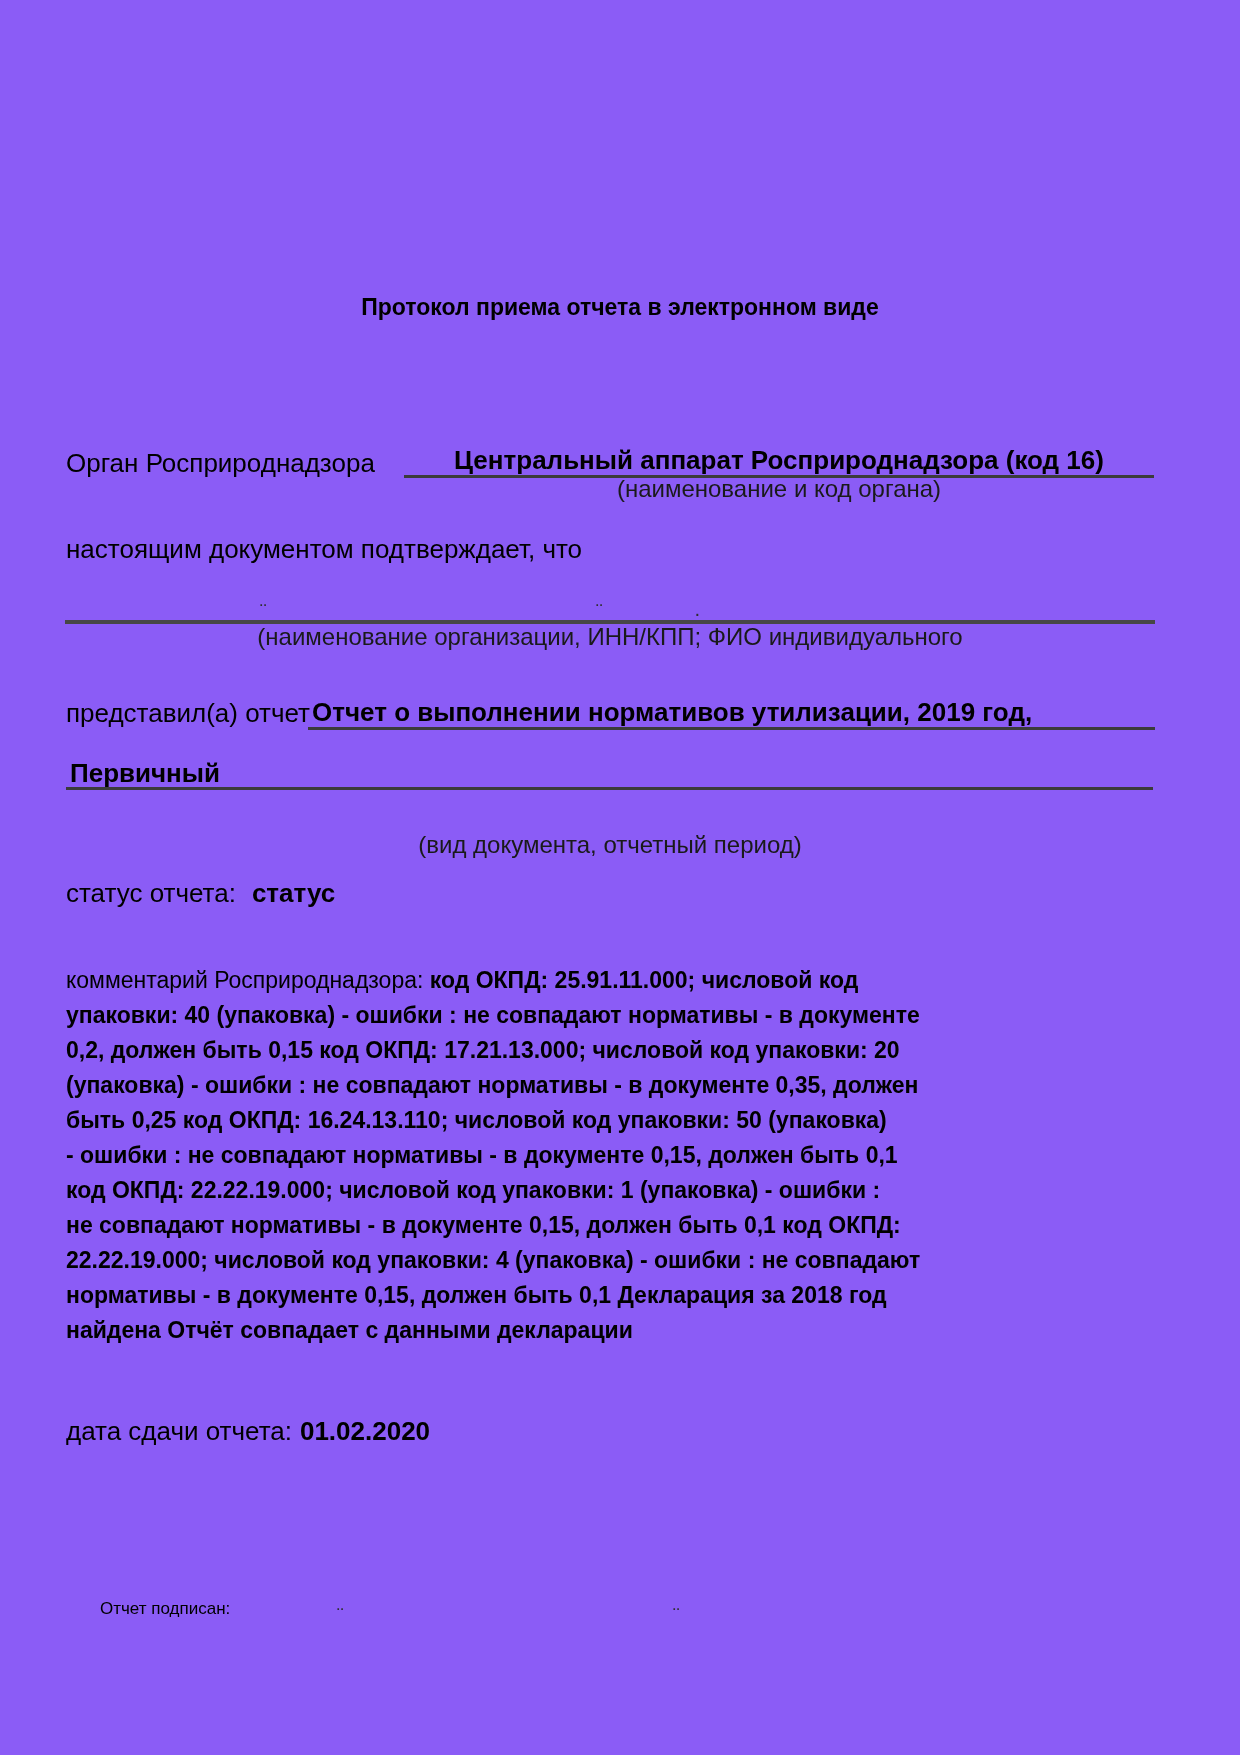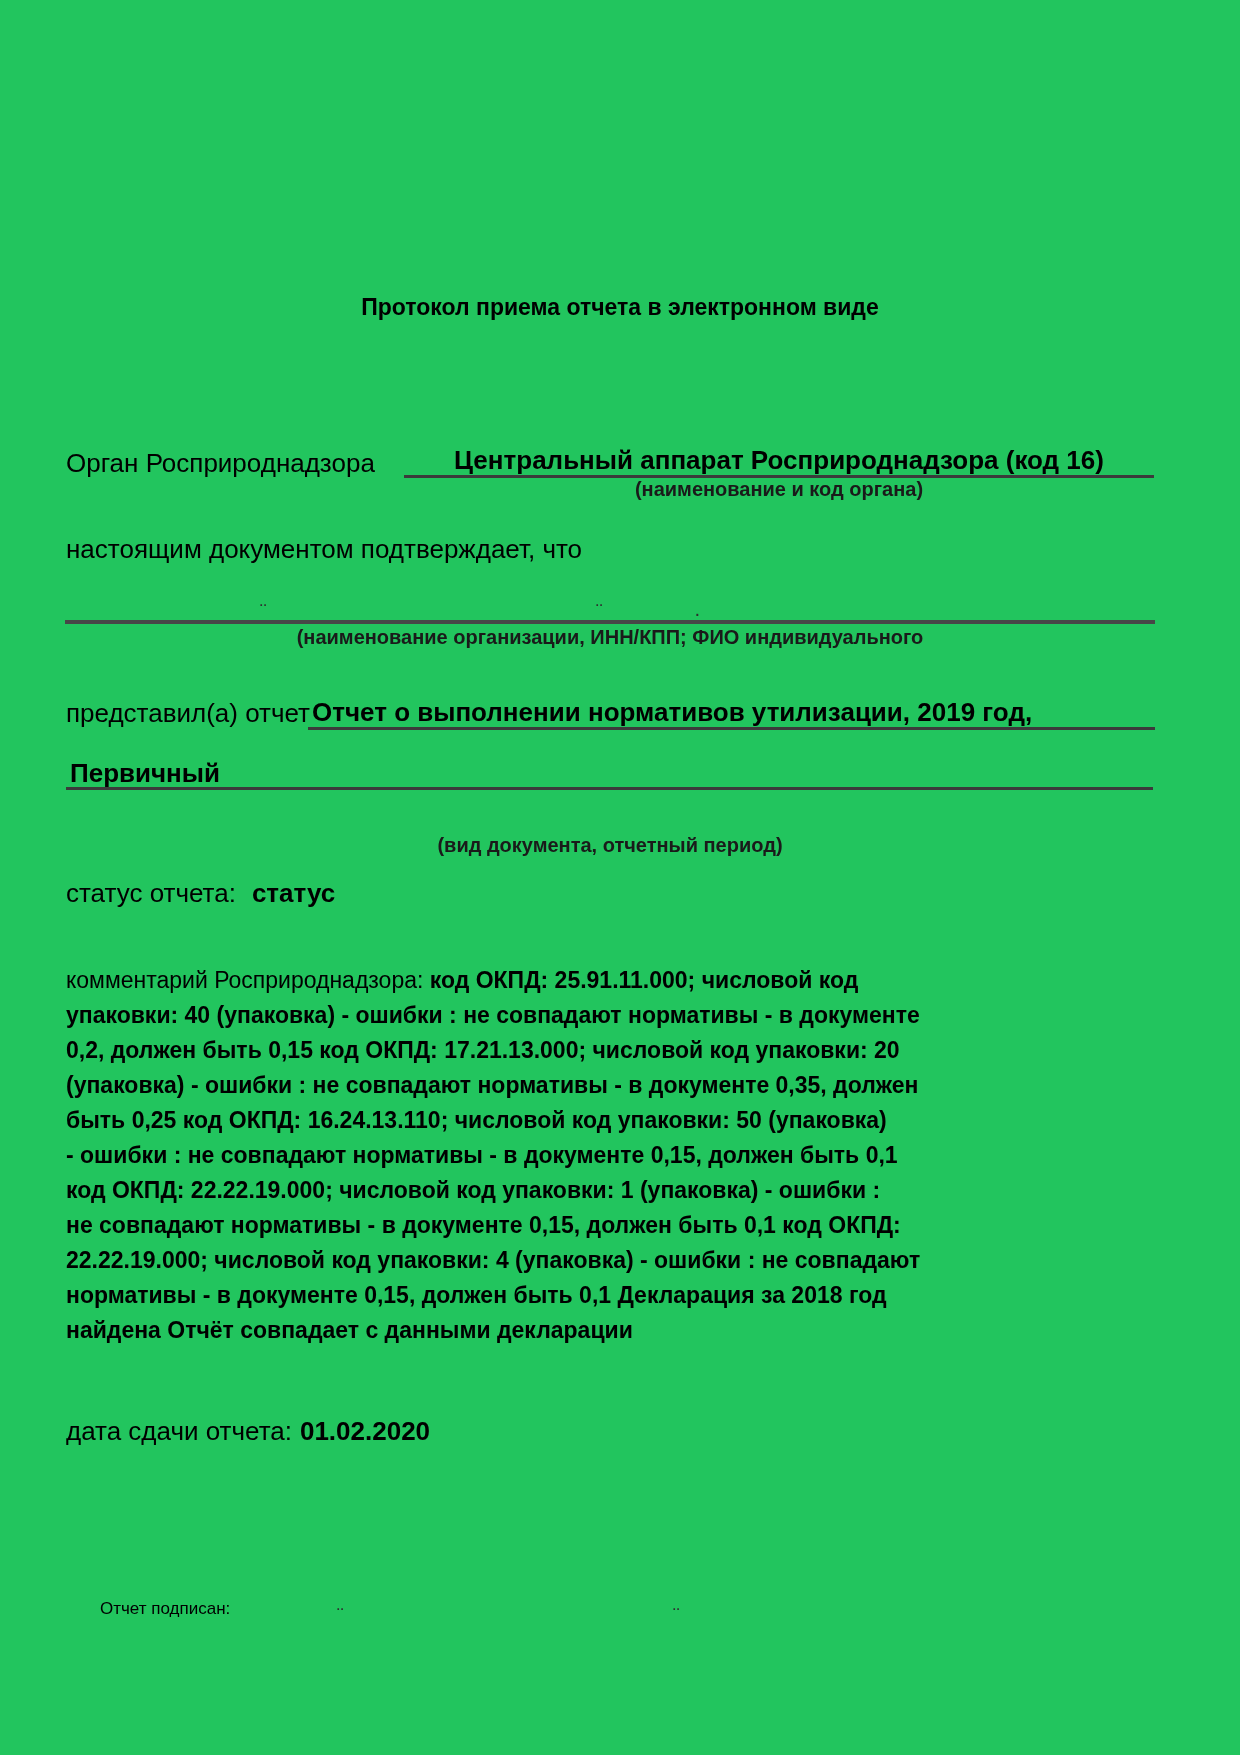--- a/index.html
+++ b/index.html
@@ -1,43 +1,42 @@
 <!DOCTYPE html>
 <html lang="ru"><head>
 <meta charset="utf-8">
 <style>
   html,body{margin:0;padding:0;background:#ffffff;}
   .page{
     position:relative;
     width:1240px;
     height:1755px;
-    background:#22c55e;
+    background:#8b5cf6;
     font-family:"Liberation Sans","DejaVu Sans",sans-serif;
     color:#000;
     overflow:hidden;
   }
   .abs{position:absolute;}
   .body-text{font-size:26px;line-height:32px;white-space:nowrap;}
   .bold{font-weight:bold;}
   .title{
     font-size:23px;
     font-weight:bold;
     left:0;width:1240px;
     text-align:center;
     white-space:nowrap;
   }
   .rule{height:0;border-top:3px solid #3b3b3b;}
   .rule.thick{border-top-width:4px;border-top-color:#474747;}
   .caption{
-    font-size:20px;
+    font-size:24px;
     line-height:22px;
     color:#1a1a1a;
     text-align:center;
     white-space:nowrap;
-    font-weight:bold;
   }
   .field-value{text-align:center;white-space:nowrap;}
   .comment{
     font-size:23px;
     line-height:35px;
     width:1125px;
   }
   .comment .pre{white-space:pre;font-weight:bold;}
   .small-label{font-size:17px;line-height:20px;white-space:nowrap;}
   .gap2{display:inline-block;width:16px;}

